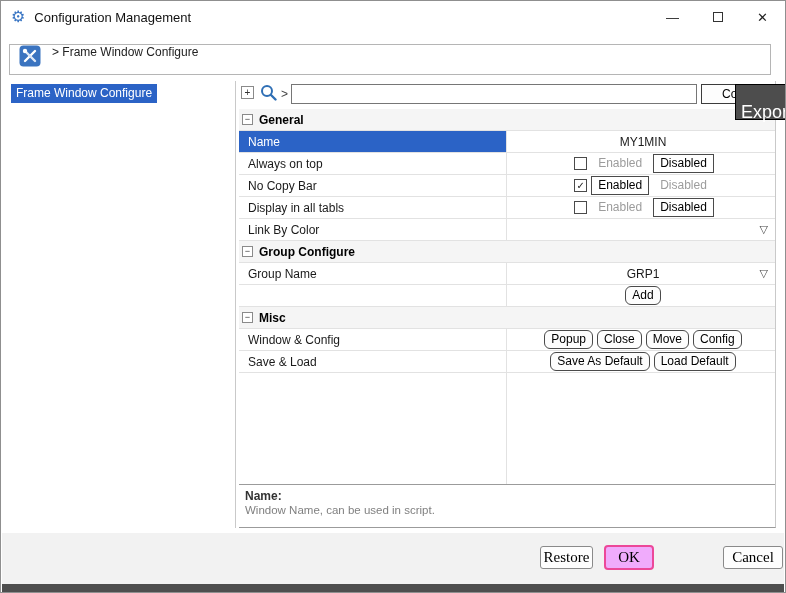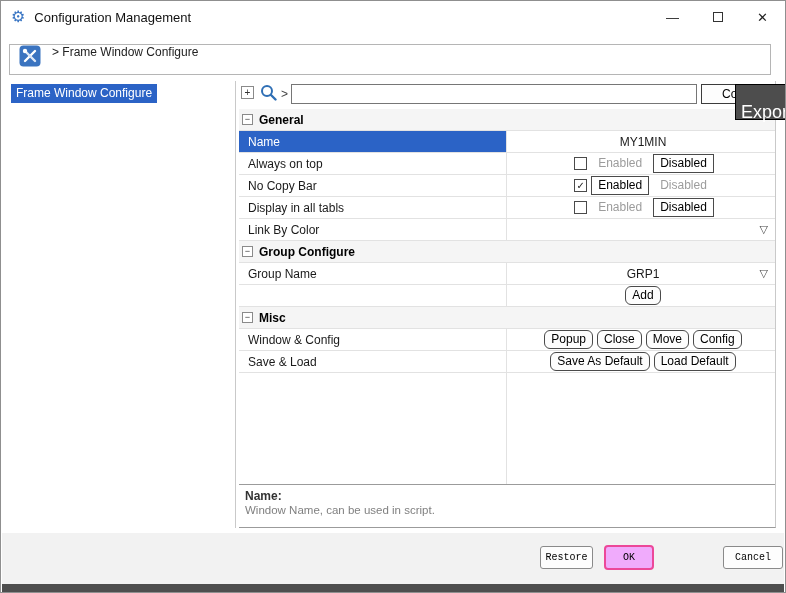--- a/index.html
+++ b/index.html
@@ -64,21 +64,21 @@
     font-size:12px; font-family:"Liberation Sans", sans-serif; border-radius:6px; }
   .filler { display:flex; height:111px; }
   .filler-label { width:268px; border-right:1px solid #e2e2e2; }
   .desc-box { height:44px; border-top:1px solid #9b9b9b; padding:4px 8px 0 6px; }
   .desc-title { font-weight:bold; color:#333; }
   .desc-text { color:#808080; font-size:11.5px; margin-top:1px; }
   
   .footer { position:absolute; left:1px; right:1px; bottom:0; top:532px; background:#f2f2f2; }
   .bottom-strip { position:absolute; left:0; right:0; bottom:0; height:8px; background:#4e4e4e; }
   .f-btn { position:absolute; height:23px; border:1px solid #8a8a8a; background:#fdfdfd;
-    border-radius:3px; font-size:10px; font-family:Liberation Mono, monospace; }
+    border-radius:3px; font-size:15px; font-family:Liberation Serif, serif; }
   .f-restore { left:538px; top:13px; width:53px; }
   .f-ok { left:602px; top:12px; width:50px; height:25px; border:2px solid #ec4899; border-radius:4px; background:#f0abfc; }
   .f-cancel { left:721px; top:13px; width:60px; }
 </style>
 </head>
 <body>
 
 <div class="window">
 
   <div class="titlebar">

